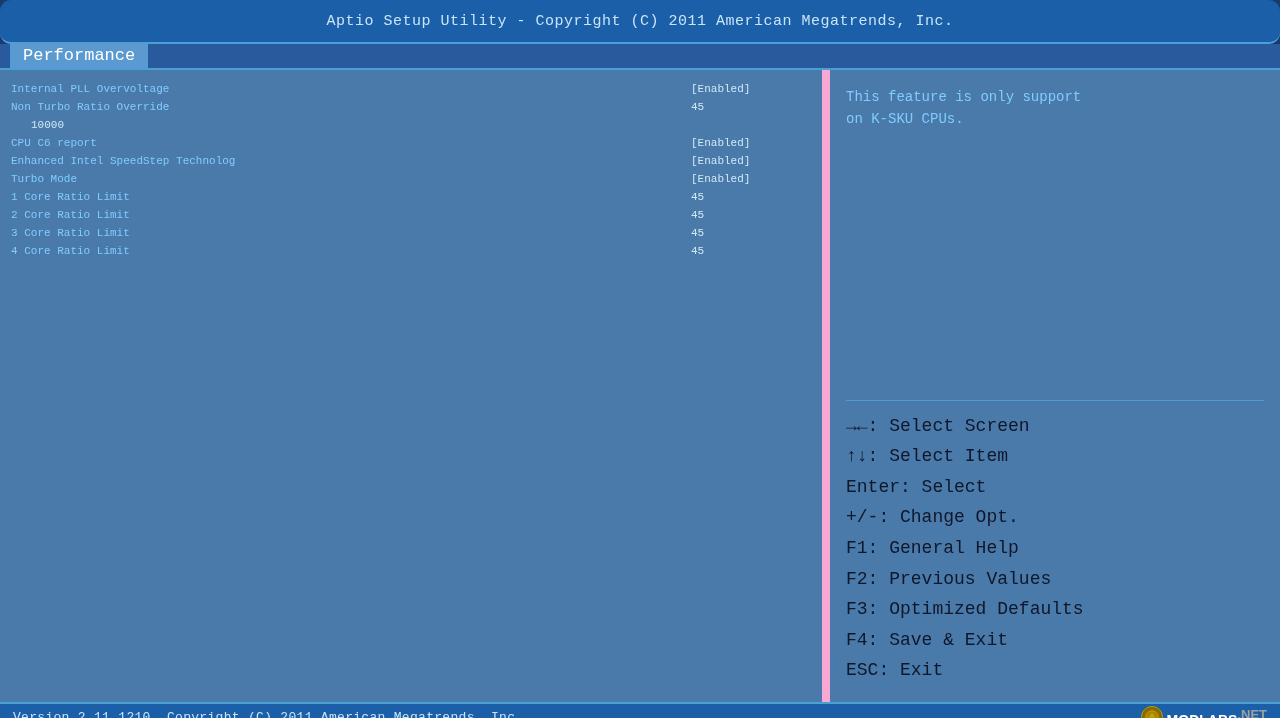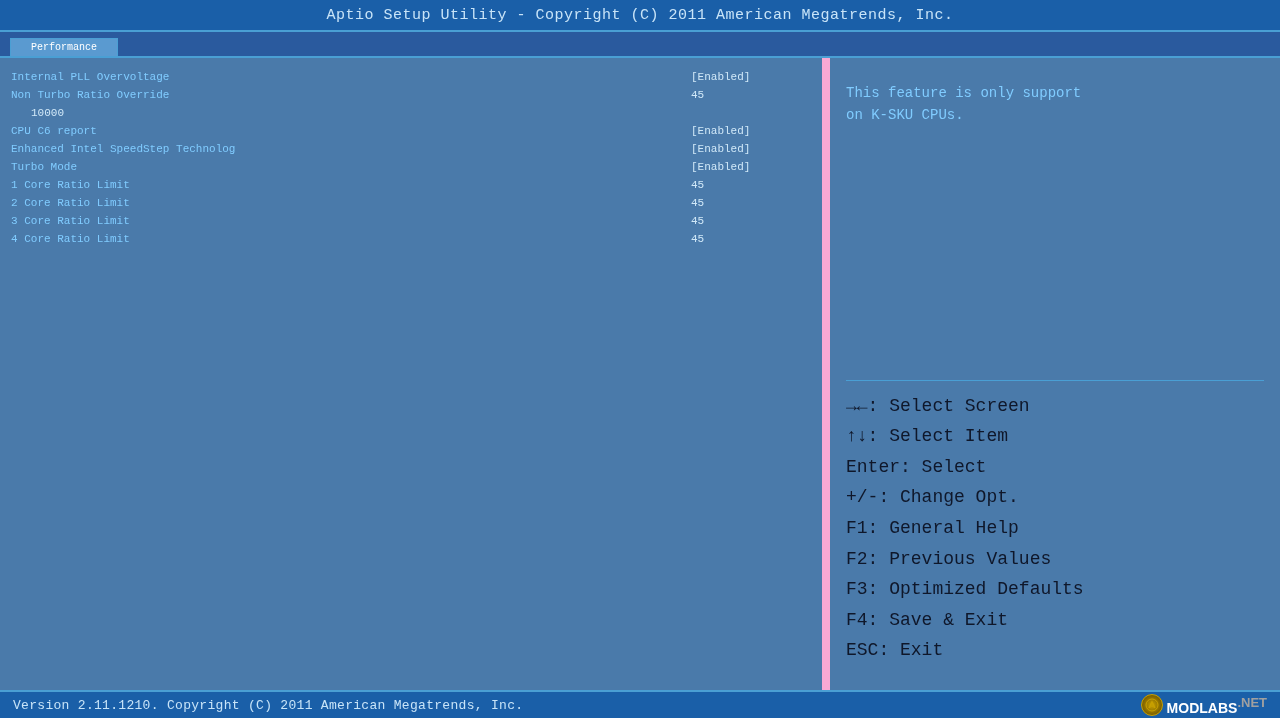--- a/index.html
+++ b/index.html
@@ -10,46 +10,47 @@
       background-color: #1a3a6e;
       font-family: 'Courier New', Courier, monospace;
       overflow: hidden;
       position: relative;
     }
 
     
     .top-bar {
       background-color: #1a5fa8;
       border-bottom: 2px solid #4a9fd4;
-      height: 32px;
+      height: 44px;
       display: flex;
       align-items: center;
       justify-content: center;
+      border-radius: 11px;
     }
 
     .top-bar-title {
       color: #c8e4f8;
       font-size: 15px;
       letter-spacing: 0.5px;
     }
 
     
     .tab-row {
       background-color: #2a5a9e;
       height: 26px;
       display: flex;
       align-items: flex-end;
       padding-left: 10px;
       border-bottom: 2px solid #4a9fd4;
     }
 
     .tab {
       color: #a0c4e8;
-      font-size: 10px;
-      padding: 3px 20px;
+      font-size: 17px;
+      padding: 3px 12px;
       border: 1px solid #4a9fd4;
       border-bottom: none;
       background-color: #3a7abf;
       cursor: pointer;
     }
 
     .tab.active {
       background-color: #5a9ad0;
       color: #ffffff;
     }
@@ -85,21 +86,21 @@
     .bios-item .item-value {
       color: #d0e8f8;
       min-width: 120px;
       margin-left: 20px;
     }
 
     
     .right-panel {
       flex: 1;
       background-color: #4a7aaa;
-      padding: 24px 16px;
+      padding: 16px 16px;
       display: flex;
       flex-direction: column;
       justify-content: space-between;
     }
 
     .help-text {
       color: #80ccff;
       font-size: 14px;
       line-height: 1.6;
       flex: 1;

